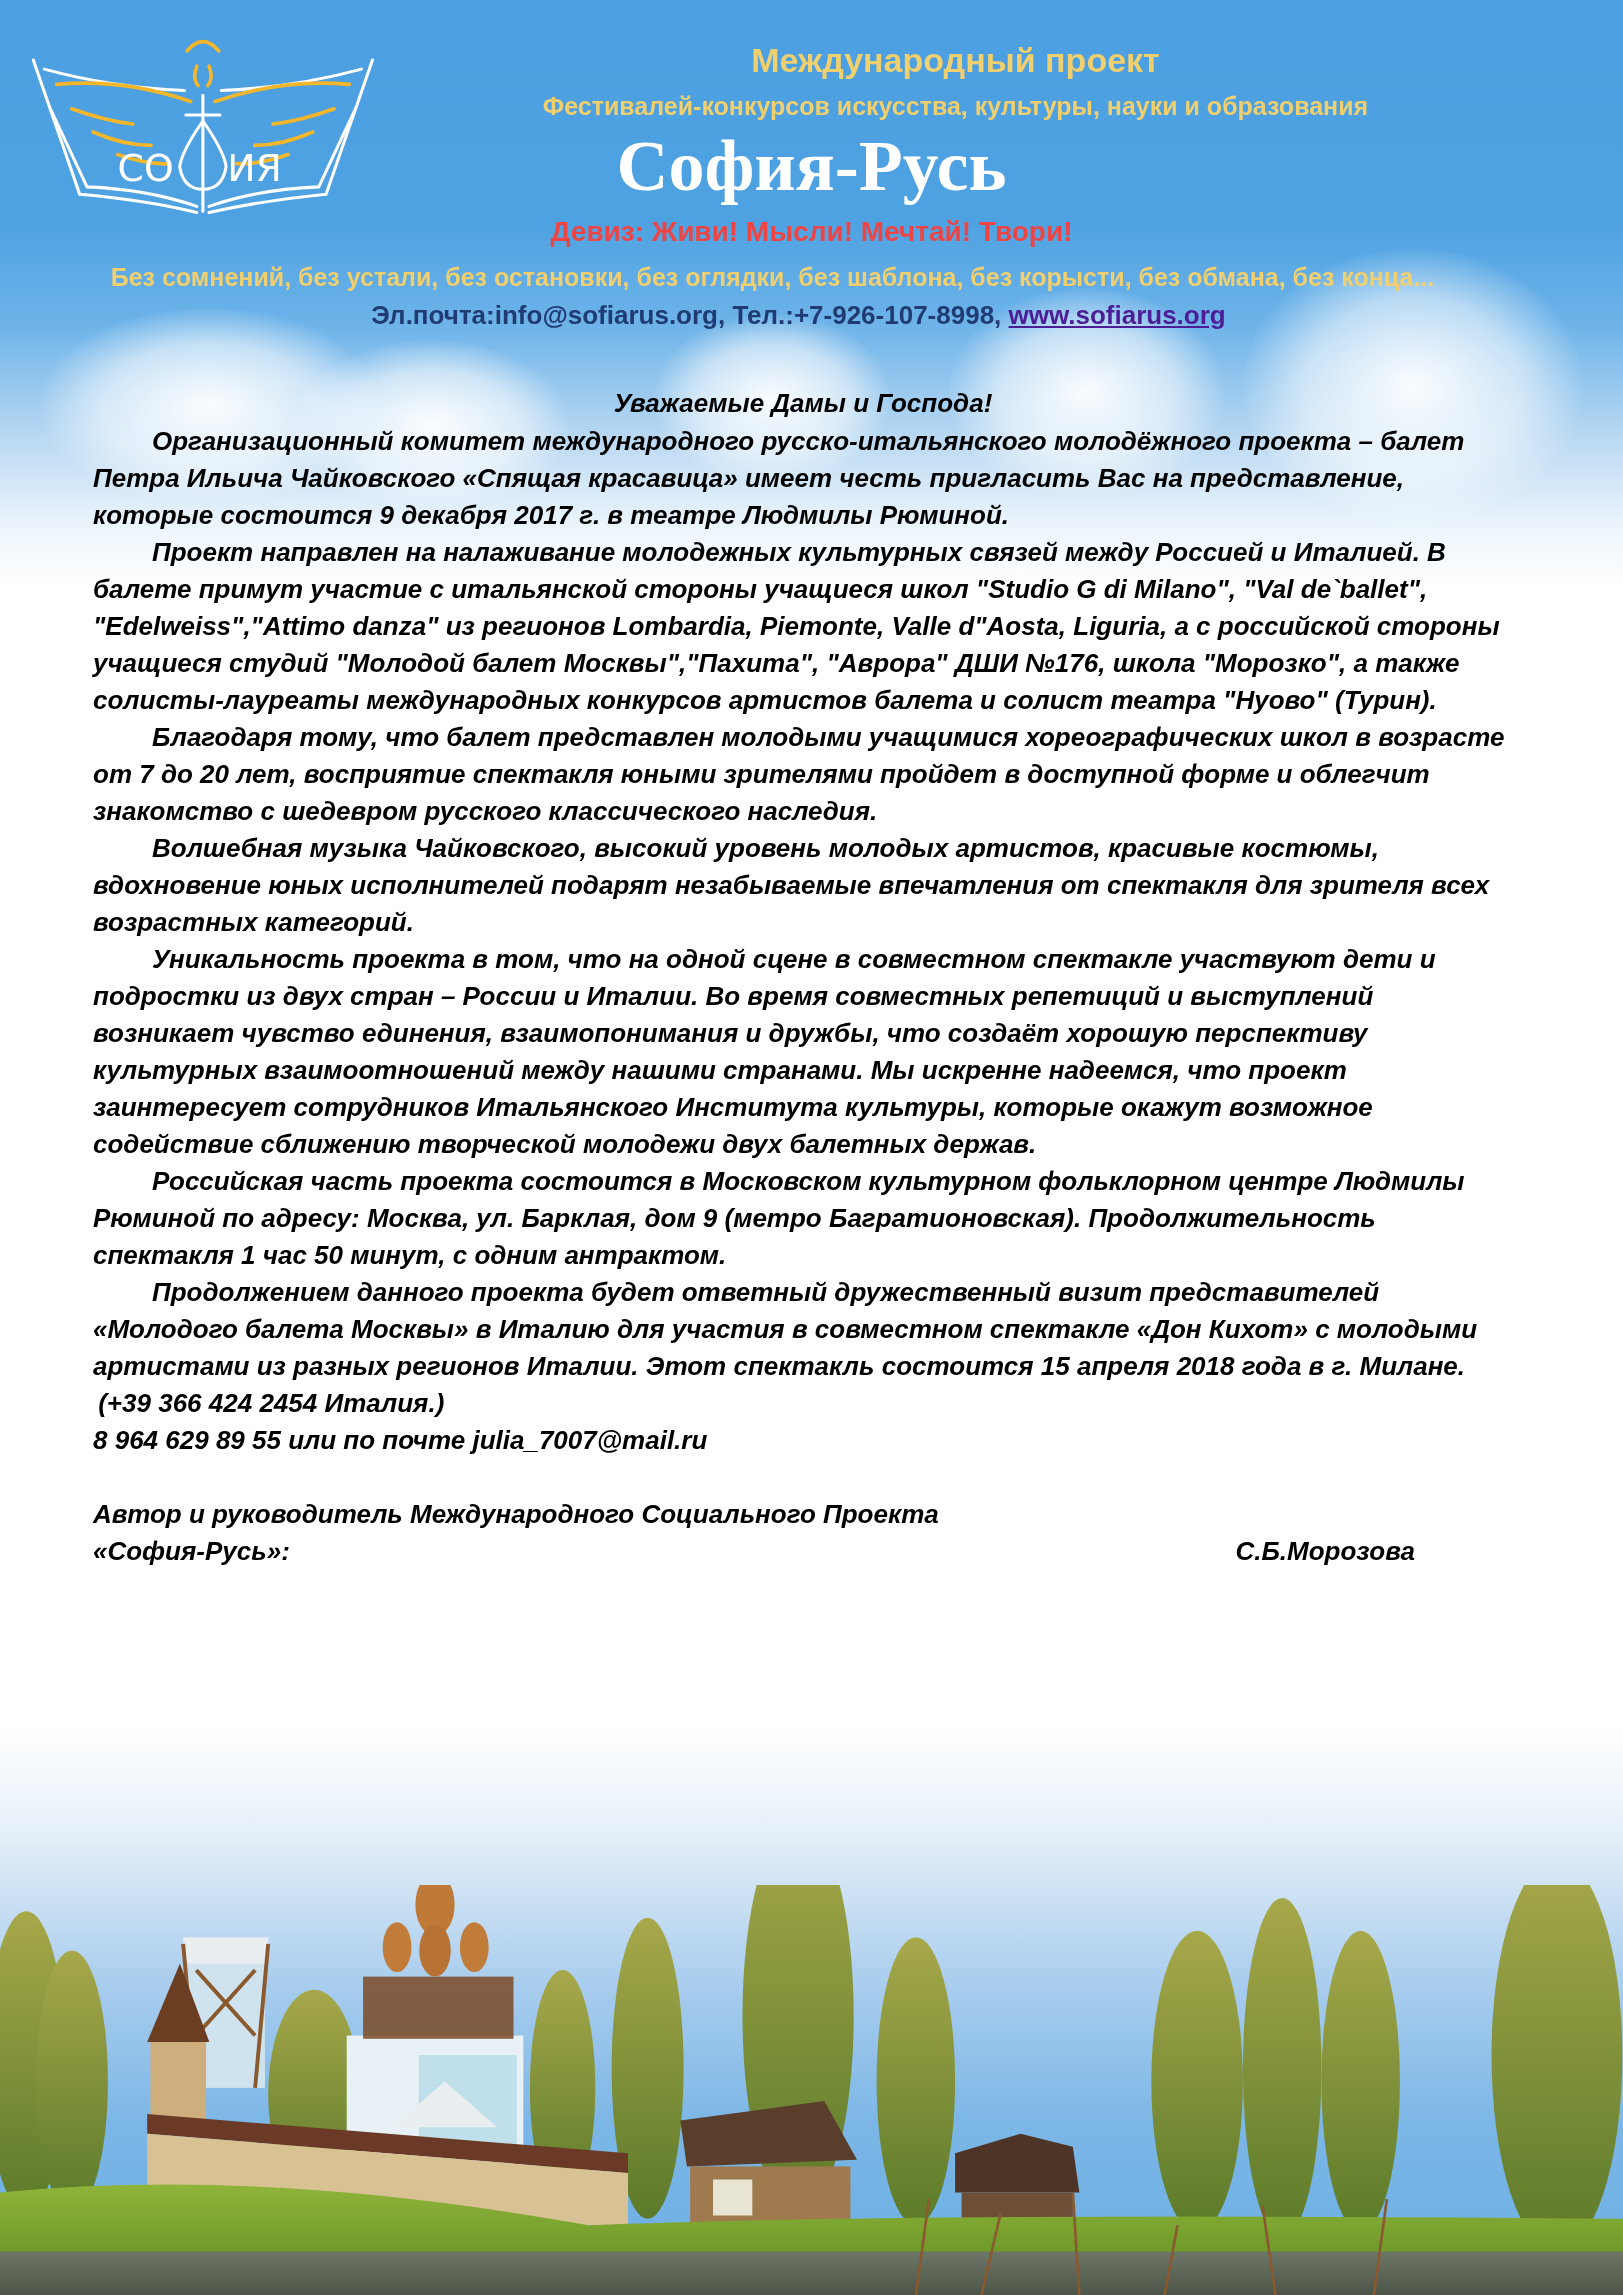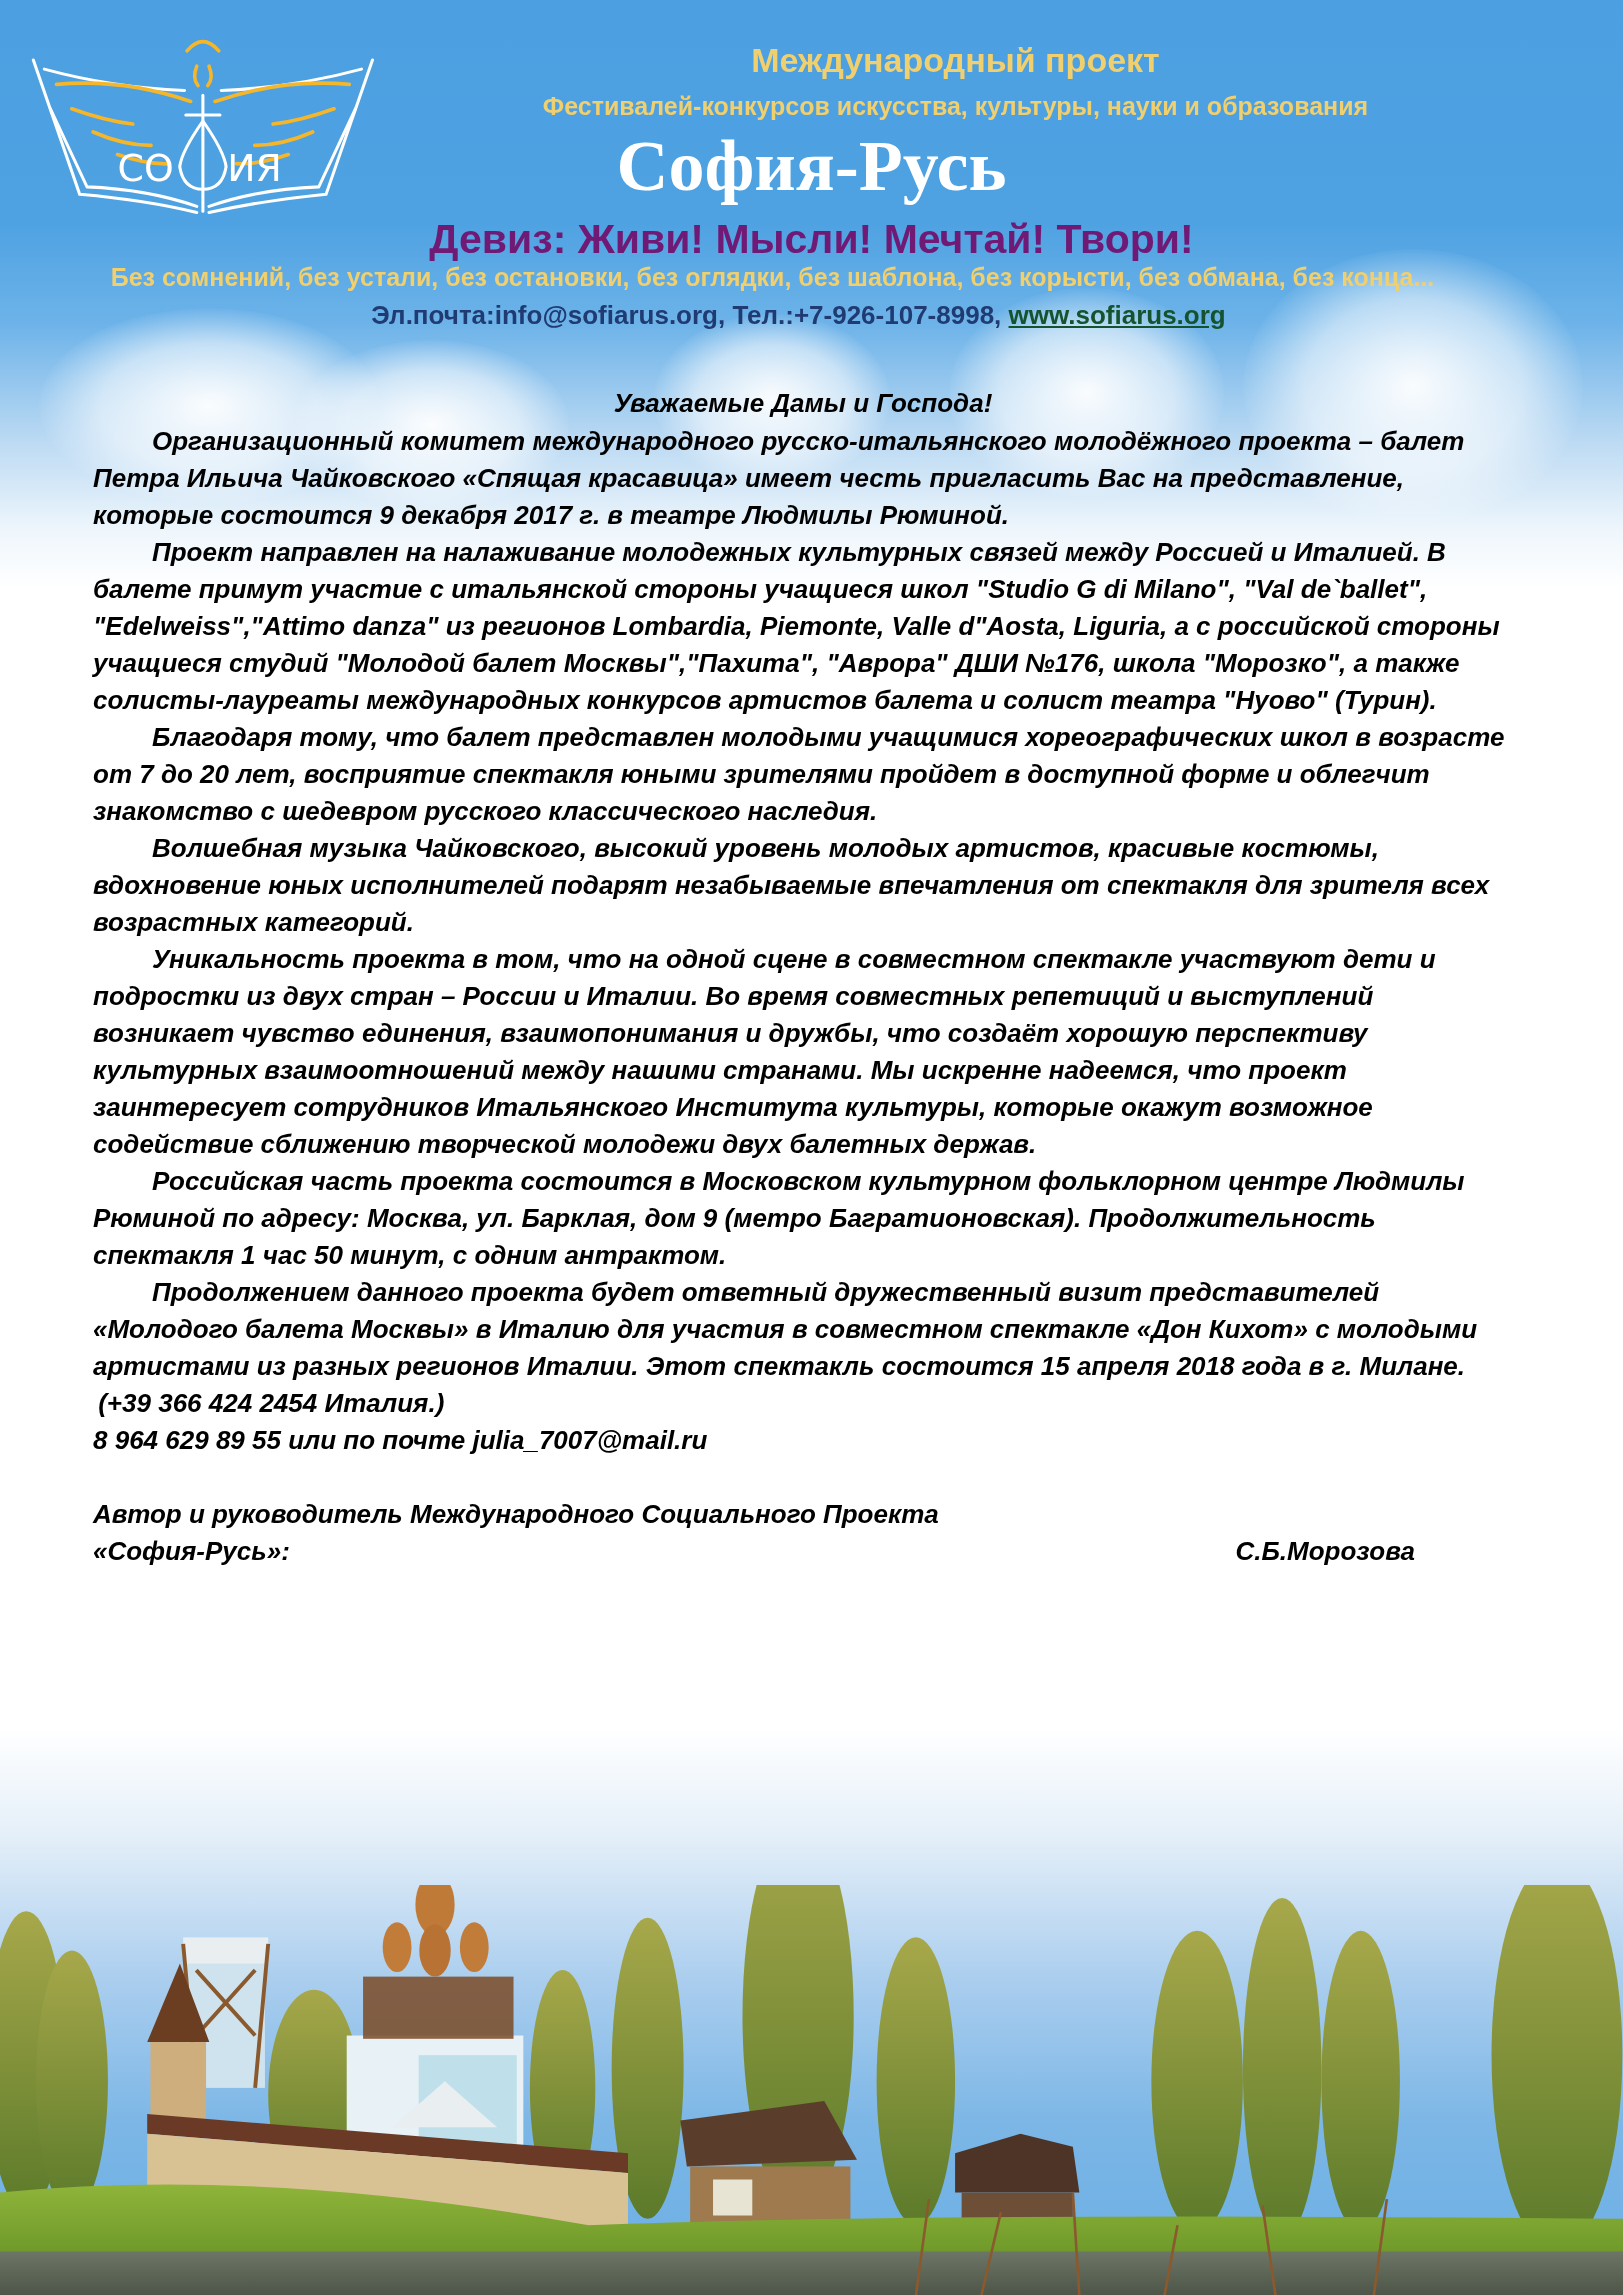--- a/index.html
+++ b/index.html
@@ -18,24 +18,24 @@
     position: absolute; left: 0; top: 1728px; width: 1623px; height: 568px;
     background: linear-gradient(to bottom, #ffffff 0%, #e6f0f9 18%, #a9cdee 45%, #7bb6e6 70%, #6aaee4 100%);
   }
   
   .logo { position: absolute; left: 26px; top: 26px; width: 366px; height: 190px; }
   
   .hdr { position: absolute; left: 0; width: 1623px; text-align: center; }
   .h-proj { top: 41px; left: 144px; font-weight: bold; font-size: 34px; color: #f0cf6e; font-family: "Liberation Sans", sans-serif; }
   .h-fest { top: 92px; left: 144px; font-weight: bold; font-size: 25px; color: #f0cf6e; }
   .h-title { top: 125px; left: 0; font-family: "Liberation Serif", serif; font-weight: bold; font-size: 72px; color: #ffffff; }
-  .h-motto { top: 216px; left: 0; font-weight: bold; font-size: 41px; color: #701a75; }
+  .h-motto { top: 216px; left: 0; font-weight: bold; font-size: 28px; color: #ef4444; }
   .h-tag { top: 263px; left: -39px; font-weight: bold; font-size: 25px; color: #f0cf6e; }
   .h-contact { top: 300px; left: -13px; font-weight: bold; font-size: 26px; color: #1f3b72; }
-  .h-contact a { color: #14532d; }
+  .h-contact a { color: #4c1d95; }
   
   .body {
     position: absolute; left: 93px; top: 385px; width: 1420px;
     font-style: italic; font-weight: bold; font-size: 26px; line-height: 37px; color: #000;
   }
   .greet { text-align: center; margin-bottom: 1.3px; }
   .p { text-indent: 59px; margin: 0; }
   .p.noindent { text-indent: 0; }
   .p.small-indent { text-indent: 5.2px; }
   .gap { height: 37px; }

